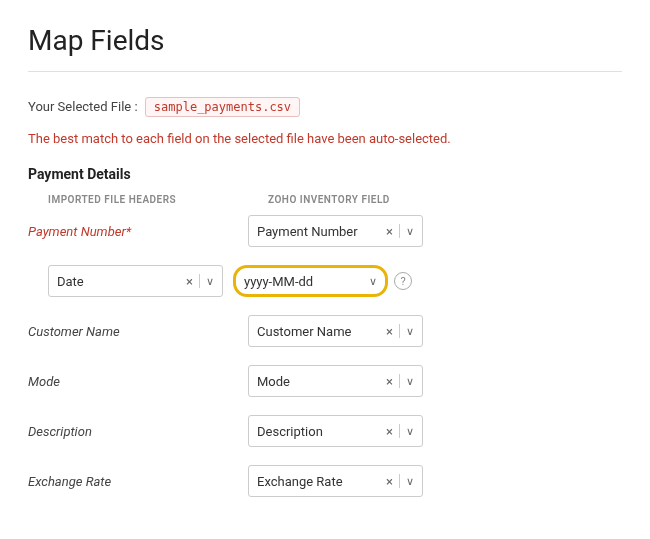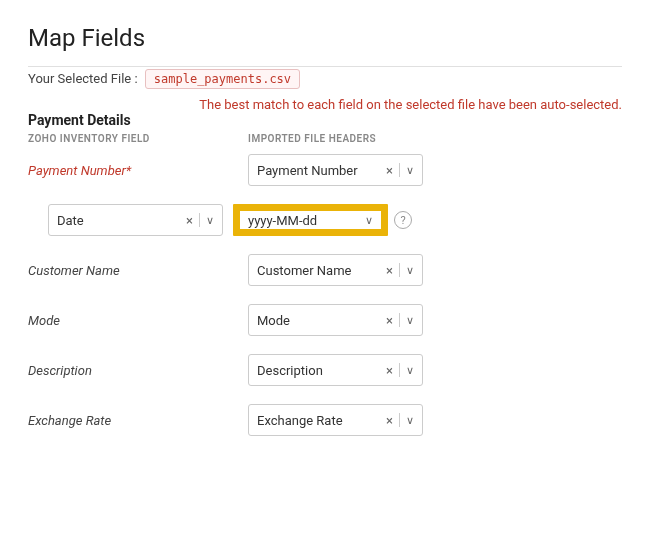--- a/index.html
+++ b/index.html
@@ -8,53 +8,53 @@
       background: #fff;
       color: #333;
       font-size: 13px;
     }
     .page-container {
       width: 650px;
       min-height: 539px;
       padding: 24px 28px;
     }
     .page-title {
-      font-size: 24px;
+      font-size: 28px;
       font-weight: 400;
       color: #222;
-      margin-bottom: 2px;
+      margin-bottom: 25px;
       padding-bottom: 14px;
       border-bottom: 1px solid #e0e0e0;
     }
     .file-info {
-      margin-bottom: 8px;
+      margin-bottom: 14px;
       font-size: 13px;
       color: #444;
     }
     .file-name {
       display: inline-block;
       background: #fff5f5;
       border: 1px solid #e8c0c0;
       color: #c0392b;
       font-family: monospace;
       font-size: 12px;
       padding: 2px 8px;
       border-radius: 3px;
       margin-left: 4px;
     }
     .auto-select-msg {
       font-size: 13px;
       color: #c0392b;
-      text-align: right;
+      margin-bottom: 20px;
     }
     .section-title {
       font-size: 14px;
       font-weight: 700;
       color: #222;
-      margin-bottom: 5px;
+      margin-bottom: 12px;
     }
     .column-headers {
       display: flex;
       margin-bottom: 8px;
       padding-left: 0;
     }
     .col-header {
       font-size: 10px;
       font-weight: 600;
       color: #888;
@@ -126,22 +126,22 @@
       display: flex;
       align-items: center;
       gap: 6px;
     }
     .date-format-dropdown {
       display: flex;
       align-items: center;
       justify-content: space-between;
       width: 155px;
       height: 32px;
-      border: 7px solid #eab308;
-      border-radius: 1px;
+      border: 3px solid #eab308;
+      border-radius: 14px;
       background: #fff;
       padding: 0 8px;
       font-size: 13px;
       color: #333;
       cursor: pointer;
     }
     .help-icon {
       width: 18px;
       height: 18px;
       border: 1px solid #aaa;
@@ -169,22 +169,22 @@
   <div class="file-info">
     <span>Your Selected File :</span>
     <span class="file-name">sample_payments.csv</span>
   </div>
 
   <div class="auto-select-msg">The best match to each field on the selected file have been auto-selected.</div>
 
   <div class="section-title">Payment Details</div>
 
   <div class="column-headers">
+    <div class="col-header col-imported">IMPORTED FILE HEADERS</div>
     <div class="col-header col-zoho">ZOHO INVENTORY FIELD</div>
-    <div class="col-header col-imported">IMPORTED FILE HEADERS</div>
   </div>
 
   <div id="fields-list">
       <div class="field-row">
         <div class="field-label required">Payment Number<span class="asterisk">*</span></div>
         <div class="dropdown-wrap">
           <div class="dropdown">
             <span class="dropdown-text">Payment Number</span>
             <span class="dropdown-actions">
               <span class="clear-btn">×</span>

